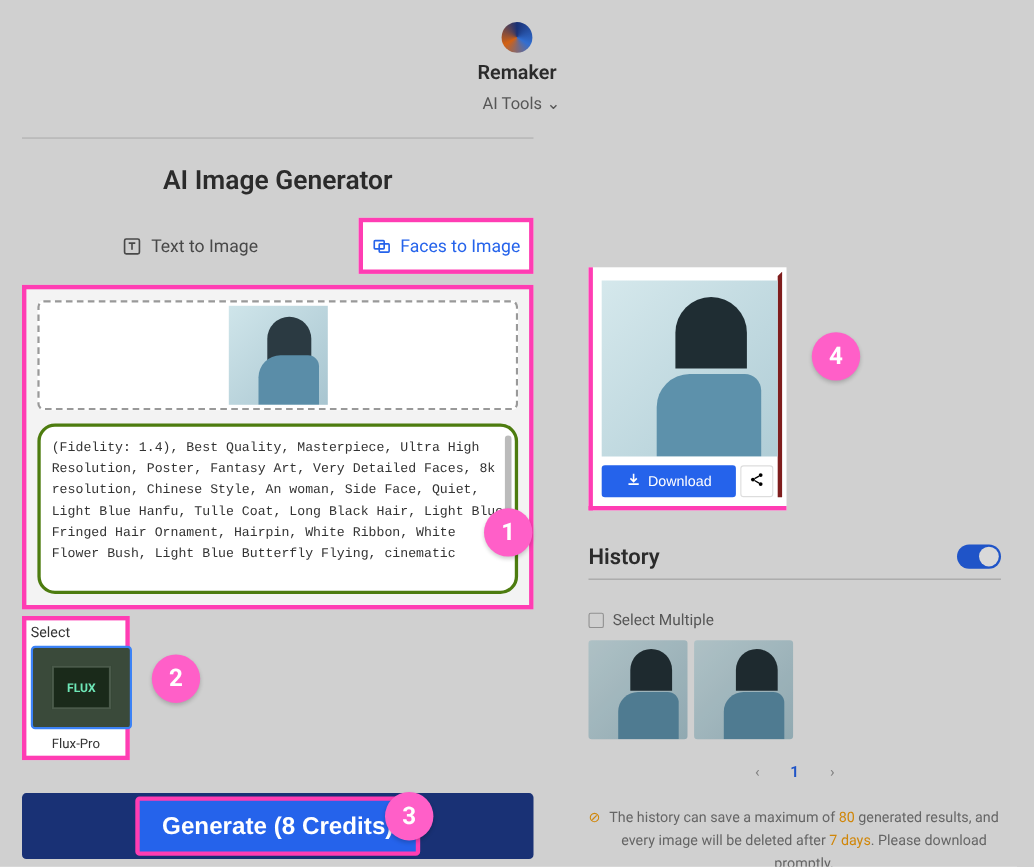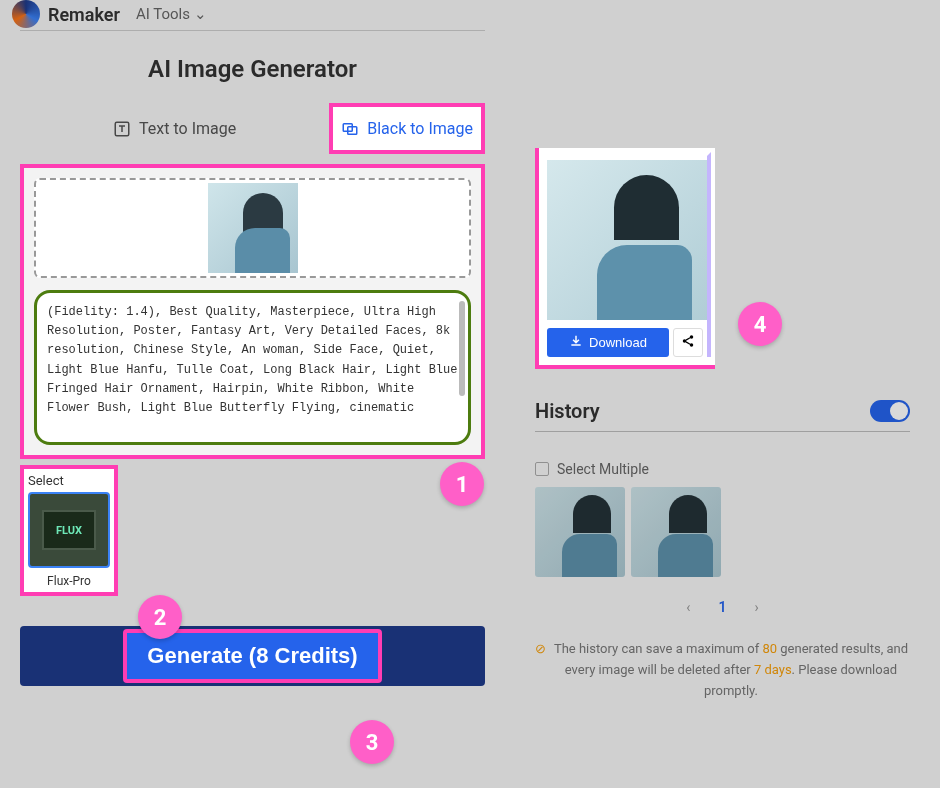--- a/index.html
+++ b/index.html
@@ -1,19 +1,19 @@
 <!DOCTYPE html>
 <html><head>
 <meta charset="utf-8">
 <style>
 * { box-sizing: border-box; margin: 0; padding: 0; }
 body { font-family: -apple-system, BlinkMacSystemFont, "Segoe UI", Roboto, sans-serif; background: #f5f5f5; width: 940px; height: 788px; overflow: hidden; position: relative; }
 .overlay-dim { position: absolute; inset: 0; background: rgba(0,0,0,0.15); pointer-events: none; z-index: 1; }
 
-.header { display: flex; align-items: center; padding: 0 12px; gap: 8px; }
+.header { display: flex; align-items: center; padding: 20px 12px; gap: 8px; flex-direction: column; }
 .logo-circle { width: 28px; height: 28px; border-radius: 50%; background: conic-gradient(#1e3a8a 0deg, #3b82f6 120deg, #f97316 240deg, #1e3a8a 360deg); }
 .brand { font-weight: 600; font-size: 18px; color: #333; }
 .tools-dd { font-size: 15px; color: #666; margin-left: 8px; display: flex; align-items: center; gap: 4px; }
 
 .main { display: flex; }
 .left-col { width: 505px; padding: 0 20px; }
 .right-col { flex: 1; padding: 20px; position: relative; }
 
 .divider-top { border-bottom: 1px solid #ccc; margin: 2px 0 24px 0; }
 
@@ -32,30 +32,30 @@
 .thumb { width: 90px; height: 90px; background: linear-gradient(135deg, #cfe5ea, #a8c5d0); position: relative; overflow: hidden; }
 .thumb::before { content: ''; position: absolute; right: 15px; top: 10px; width: 40px; height: 40px; background: #2b3a42; border-radius: 50% 50% 0 0; }
 .thumb::after { content: ''; position: absolute; right: 8px; bottom: 0; width: 55px; height: 45px; background: #5a8da8; border-radius: 20px 10px 0 0; }
 
 .prompt-label { font-size: 15px; color: #555; margin-bottom: 8px; }
 .prompt-text { background: #fff; border: 3px solid #4d7c0f; border-radius: 16px; padding: 10px; font-family: "Courier New", monospace; font-size: 12px; line-height: 1.6; color: #333; height: 155px; overflow: hidden; position: relative; }
 .prompt-scroll { position: absolute; right: 3px; top: 8px; width: 6px; height: 95px; background: #bbb; border-radius: 3px; }
 
 .models-box { border: 4px solid #ff3db3; background: #fff; width: 98px; margin-top: 6px; padding: 4px; position: relative; z-index: 2; }
 .models-label { font-size: 13px; color: #333; margin-bottom: 4px; }
-.model-card { border: 2px solid #3b82f6; border-radius: 4px; width: 82px; height: 76px; background: #3a4a3a; display: flex; align-items: center; justify-content: center; position: relative; overflow: hidden; }
+.model-card { border: 2px solid #3b82f6; border-radius: 4px; width: 92px; height: 76px; background: #3a4a3a; display: flex; align-items: center; justify-content: center; position: relative; overflow: hidden; }
 .model-card::before { content: ''; position: absolute; width: 50px; height: 36px; background: #1a2a1a; border: 2px solid #4a5a4a; }
 .model-flux { position: relative; color: #6ee7b7; font-weight: bold; font-size: 11px; z-index: 1; }
 .model-name { text-align: center; font-size: 12px; color: #333; margin-top: 6px; }
 
 .generate-bar { margin-top: 30px; background: #1e3a8a; border-radius: 4px; height: 60px; display: flex; align-items: center; justify-content: center; position: relative; }
 .generate-btn { background: #2563eb; color: #fff; border: 4px solid #ff3db3; border-radius: 4px; padding: 10px 20px; font-size: 22px; font-weight: 600; cursor: pointer; position: relative; z-index: 2; }
 
 .result-card { background: #fff; padding: 8px; width: 180px; margin: 100px 0 0 10px; position: relative; z-index: 2; border: 4px solid #ff3db3; border-top: none; border-right: none; }
-.result-card-inner { border-top: 4px solid #fff; border-right: 4px solid #c4b5fd; margin: -4px -4px 0 0; padding: 4px 4px 0 0;}
+.result-card-inner { border-top: 4px solid #fff; border-right: 4px solid #7f1d1d; margin: -4px -4px 0 0; padding: 4px 4px 0 0;}
 .result-img { width: 160px; height: 160px; background: linear-gradient(135deg, #d5e8ec, #b0cdd6); position: relative; overflow: hidden; margin-bottom: 8px; }
 .result-img::before { content: ''; position: absolute; right: 28px; top: 15px; width: 65px; height: 65px; background: #1f2d33; border-radius: 50% 50% 0 0; }
 .result-img::after { content: ''; position: absolute; right: 15px; bottom: 0; width: 95px; height: 75px; background: #5d91ab; border-radius: 30px 15px 0 0; }
 .download-row { display: flex; gap: 4px; }
 .download-btn { flex: 1; background: #2563eb; color: #fff; border: none; border-radius: 3px; padding: 6px; font-size: 13px; display: flex; align-items: center; justify-content: center; gap: 6px; cursor: pointer; }
 .share-btn { width: 30px; background: #fff; border: 1px solid #ddd; border-radius: 3px; cursor: pointer; display: flex; align-items: center; justify-content: center; }
 
 .history-section { margin-top: 30px; padding: 0 10px; }
 .history-head { display: flex; justify-content: space-between; align-items: center; border-bottom: 1px solid #bbb; padding-bottom: 8px; margin-bottom: 12px; margin-top: 23px; }
 .history-title { font-size: 20px; font-weight: 600; color: #333; }
@@ -109,21 +109,21 @@
         <span>Text to Image</span>
       </div>
       <div class="highlight-box tab-box">
         <div class="tab active">
           <span class="tab-icon">
             <svg viewBox="0 0 24 24" fill="none" stroke="#2563eb" stroke-width="2">
                 <rect x="3" y="5" width="12" height="10" rx="1"></rect>
                 <rect x="9" y="9" width="12" height="10" rx="1"></rect>
               </svg>
           </span>
-          <span>Black to Image</span>
+          <span>Faces to Image</span>
         </div>
       </div>
     </div>
 
     <div class="highlight-box prompt-box">
       <div class="upload-area">
         <div class="thumb"></div>
       </div>
       <div class="prompt-text">
         <span>(Fidelity: 1.4), Best Quality, Masterpiece, Ultra High Resolution, Poster, Fantasy Art, Very Detailed Faces, 8k resolution, Chinese Style, An woman, Side Face, Quiet, Light Blue Hanfu, Tulle Coat, Long Black Hair, Light Blue Fringed Hair Ornament, Hairpin, White Ribbon, White Flower Bush, Light Blue Butterfly Flying, cinematic</span>

